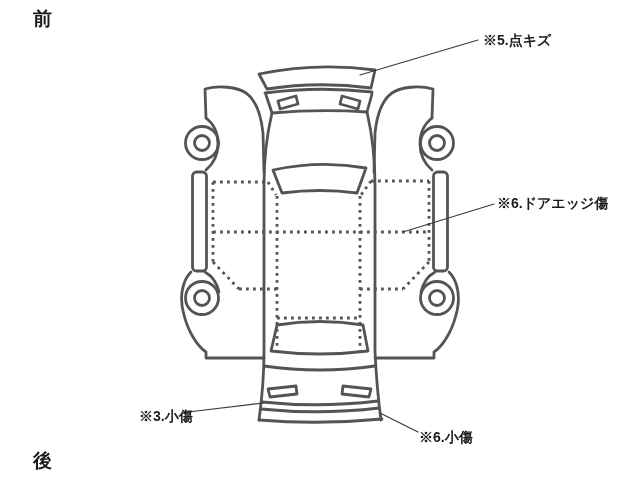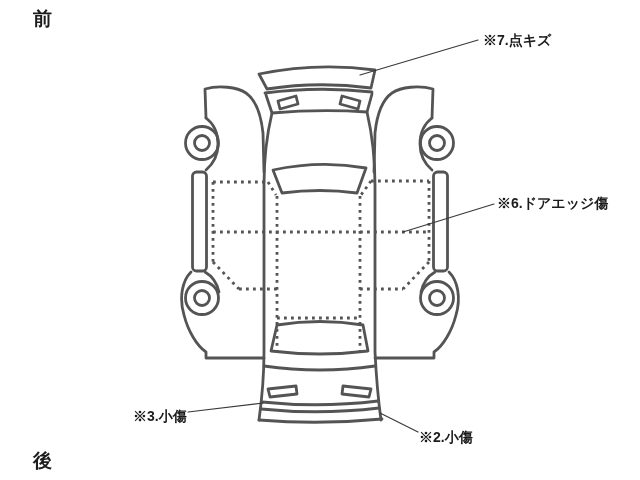--- a/index.html
+++ b/index.html
@@ -134,18 +134,18 @@
       <path class="leader" d="M 360,75 L 478,40"></path>
       <path class="leader" d="M 403,232 L 494,204"></path>
       <path class="leader" d="M 188,412 L 263,403"></path>
       <path class="leader" d="M 380,413 L 418,432"></path>
     </g>
   </svg>
 
   <div class="orient-label" style="left:33px;top:6px">前</div>
   <div class="orient-label" style="left:33px;top:448px">後</div>
 
-  <div class="ann-label" style="left:483px;top:32px">※7.点キズ</div>
+  <div class="ann-label" style="left:483px;top:32px">※5.点キズ</div>
   <div class="ann-label" style="left:497px;top:195px">※6.ドアエッジ傷</div>
-  <div class="ann-label" style="left:133px;top:408px">※3.小傷</div>
-  <div class="ann-label" style="left:419px;top:429px">※2.小傷</div>
+  <div class="ann-label" style="left:139px;top:408px">※3.小傷</div>
+  <div class="ann-label" style="left:419px;top:429px">※6.小傷</div>
 
 </div>
 
 </body></html>

